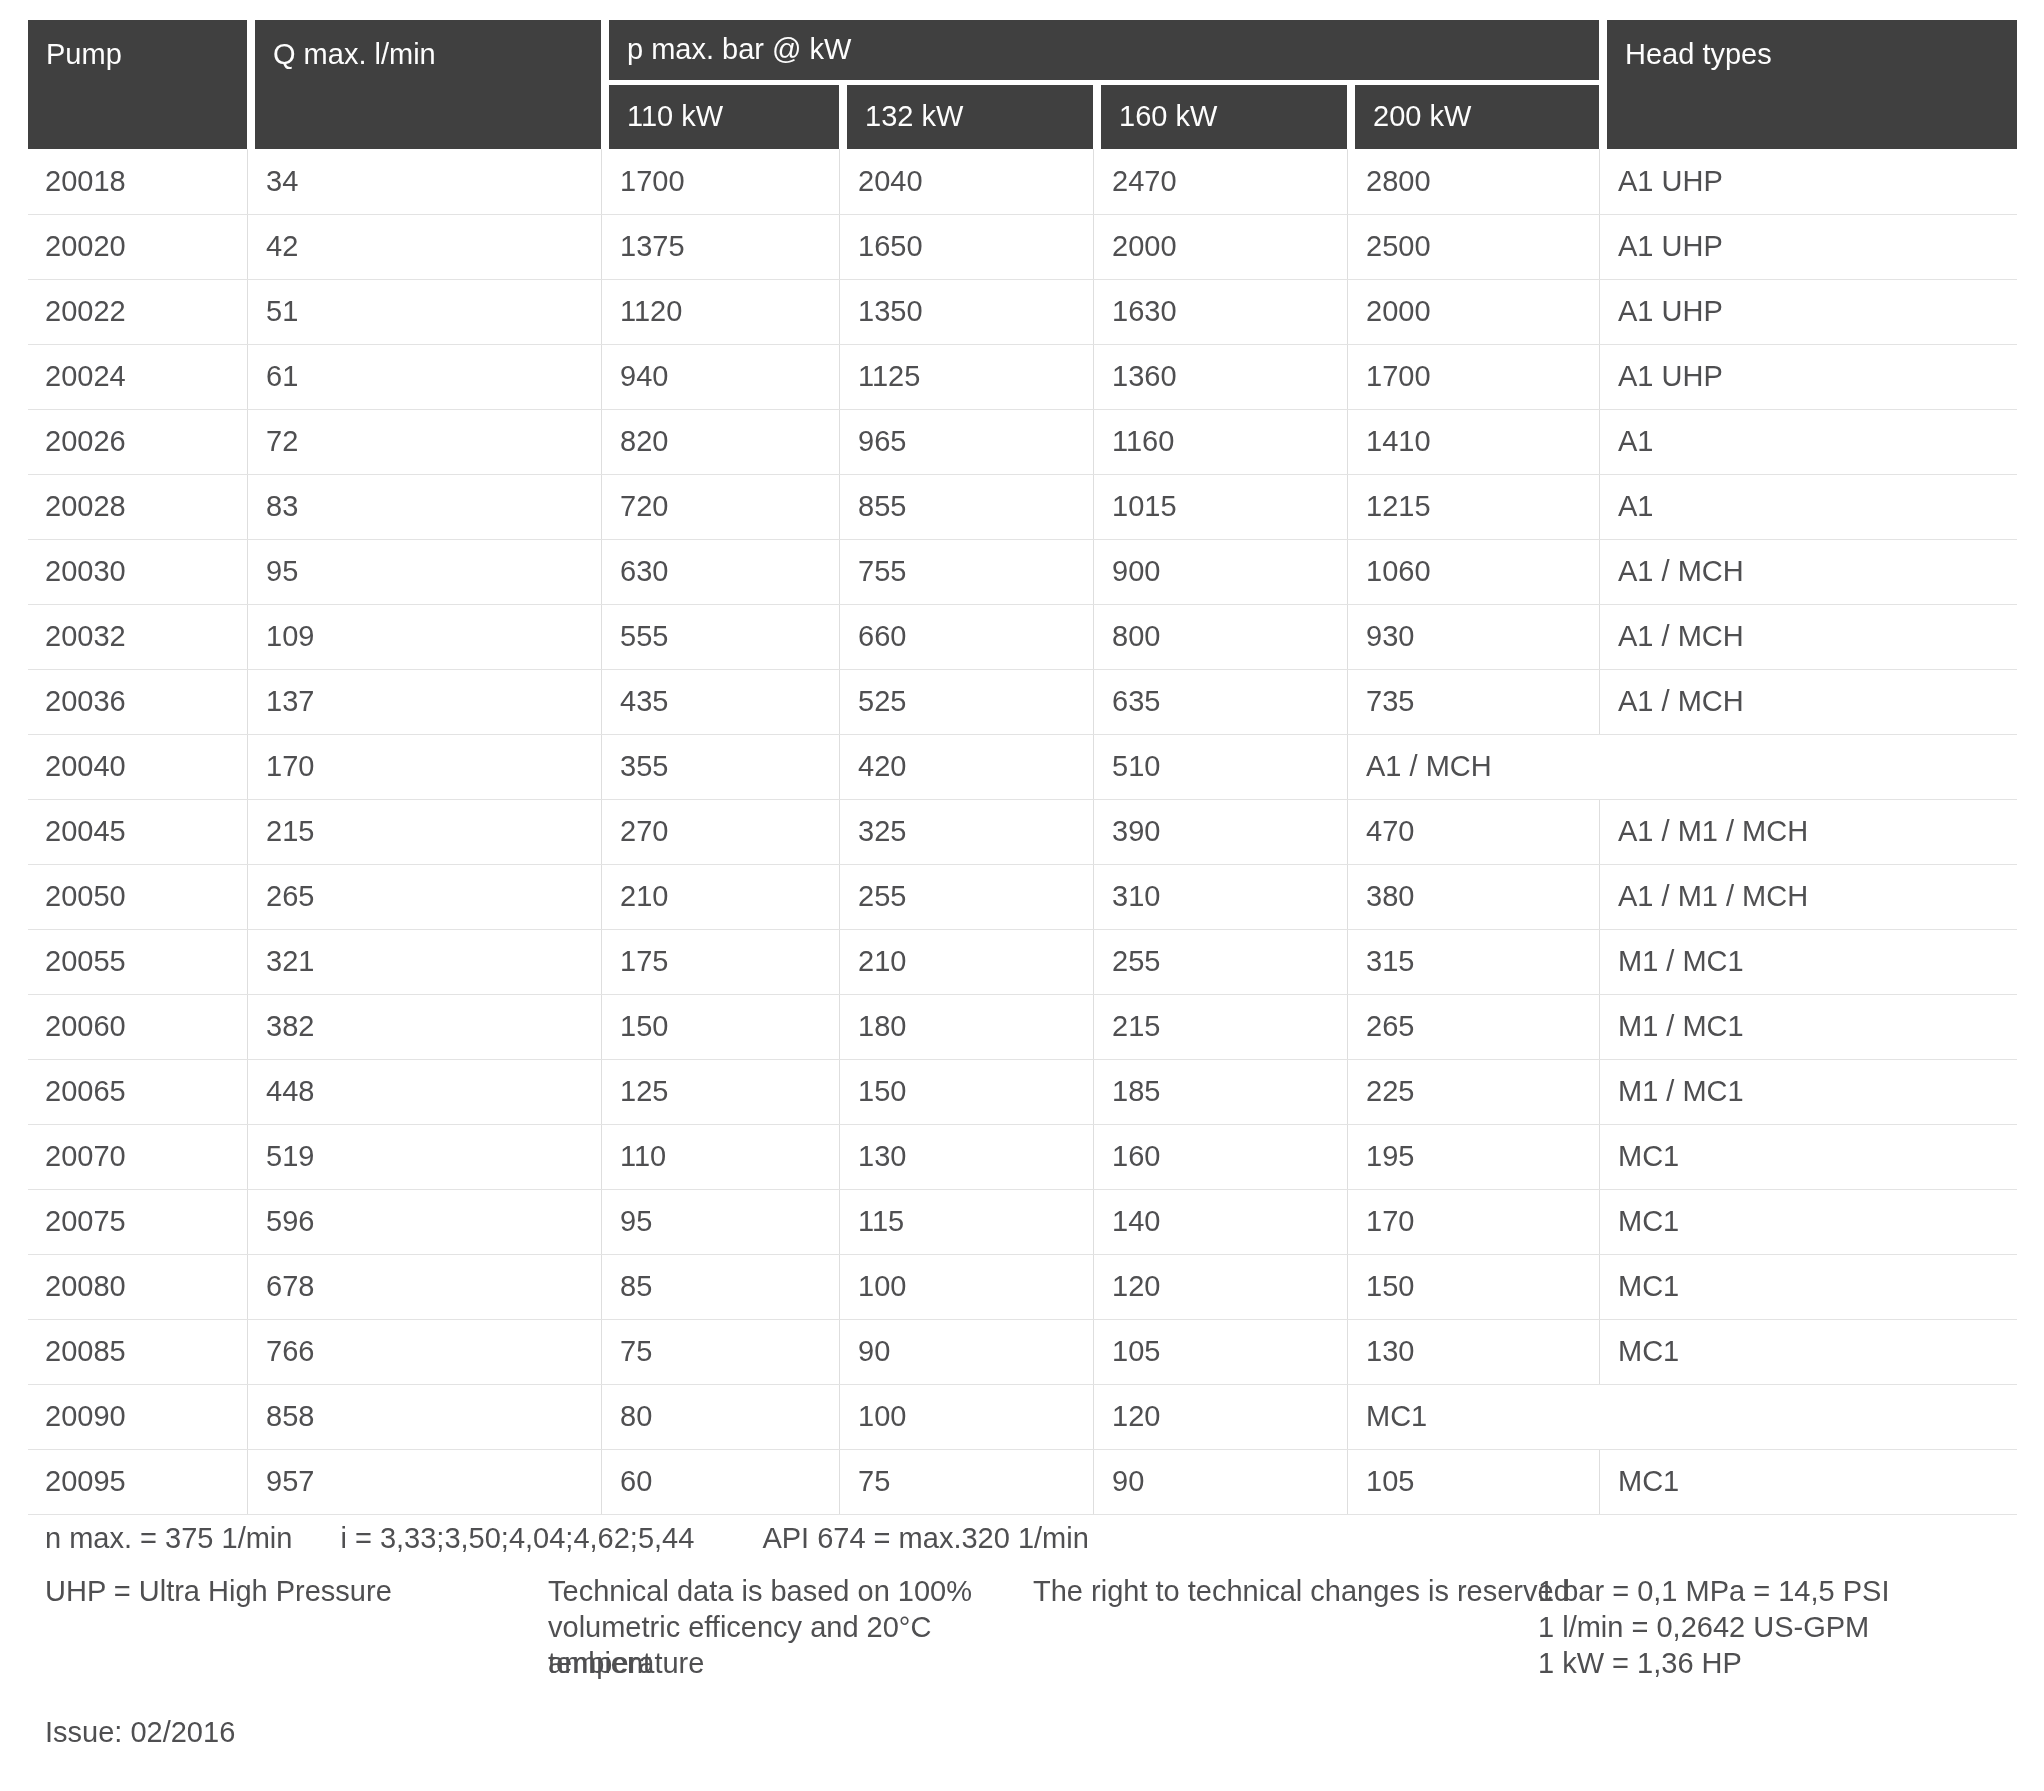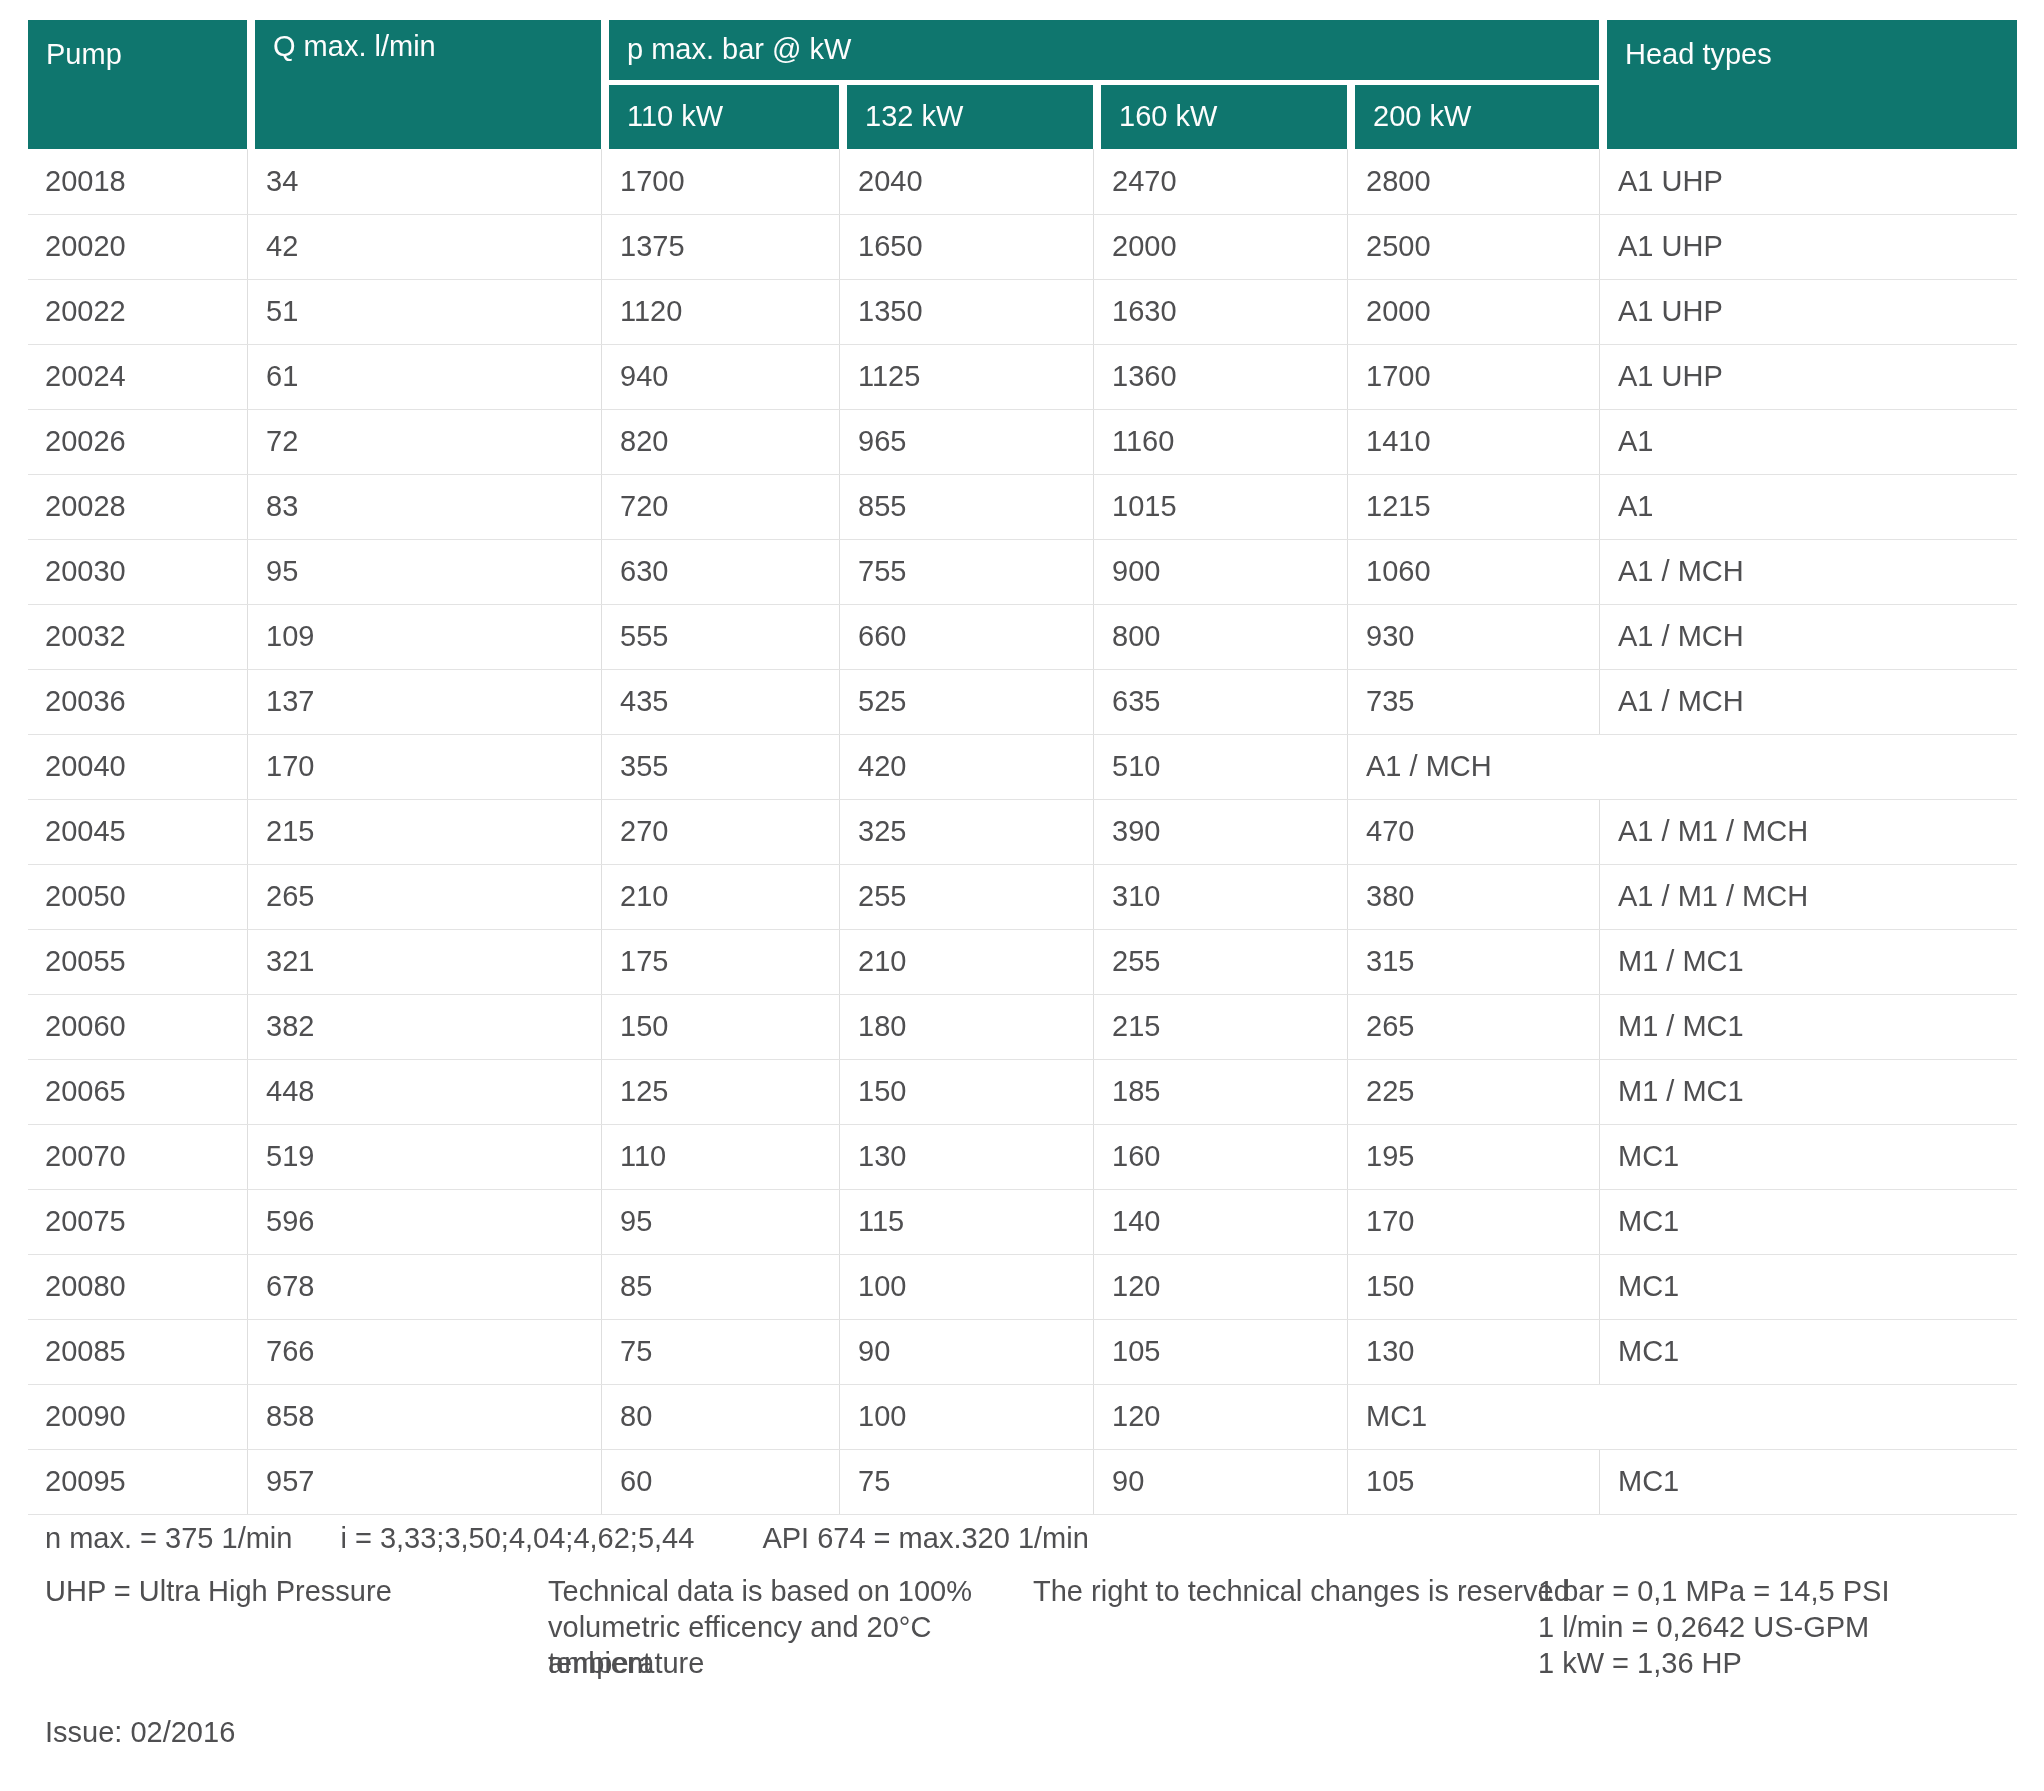--- a/index.html
+++ b/index.html
@@ -15,32 +15,32 @@
 
   
   .datatable { position:absolute; left:28px; top:19.7px; width:1989px; }
 
   .thead {
     display:grid;
     grid-template-columns:219px 354px 238px 254px 254px 252px 418px;
     grid-template-rows:65px 64px;
   }
   .h {
-    background:#0f766e;
+    background:#404040;
     color:#fdfdfd;
     font-size:29px;
     box-sizing:border-box;
     display:flex;
     align-items:center;
     padding-left:18px;
     overflow:hidden;
     white-space:nowrap;
   }
   .h-pump  { grid-column:1; grid-row:1/3; align-items:flex-start; padding-top:18px; }
-  .h-qmax  { grid-column:2; grid-row:1/3; border-left:8.6px solid #fff; align-items:flex-start; padding-top:10px; }
+  .h-qmax  { grid-column:2; grid-row:1/3; border-left:8.6px solid #fff; align-items:flex-start; padding-top:18px; }
   .h-pmax  { grid-column:3/7; grid-row:1; border-left:8.6px solid #fff; border-bottom:5.1px solid #fff; }
   .h-head  { grid-column:7; grid-row:1/3; border-left:8.6px solid #fff; align-items:flex-start; padding-top:18px; }
   .h-kw    { grid-row:2; border-left:8.6px solid #fff; }
   .h-kw110 { grid-column:3; }
   .h-kw132 { grid-column:4; }
   .h-kw160 { grid-column:5; }
   .h-kw200 { grid-column:6; }
 
   .tbody { border-bottom:1.7px solid #e3e3e3; }
   .trow {

